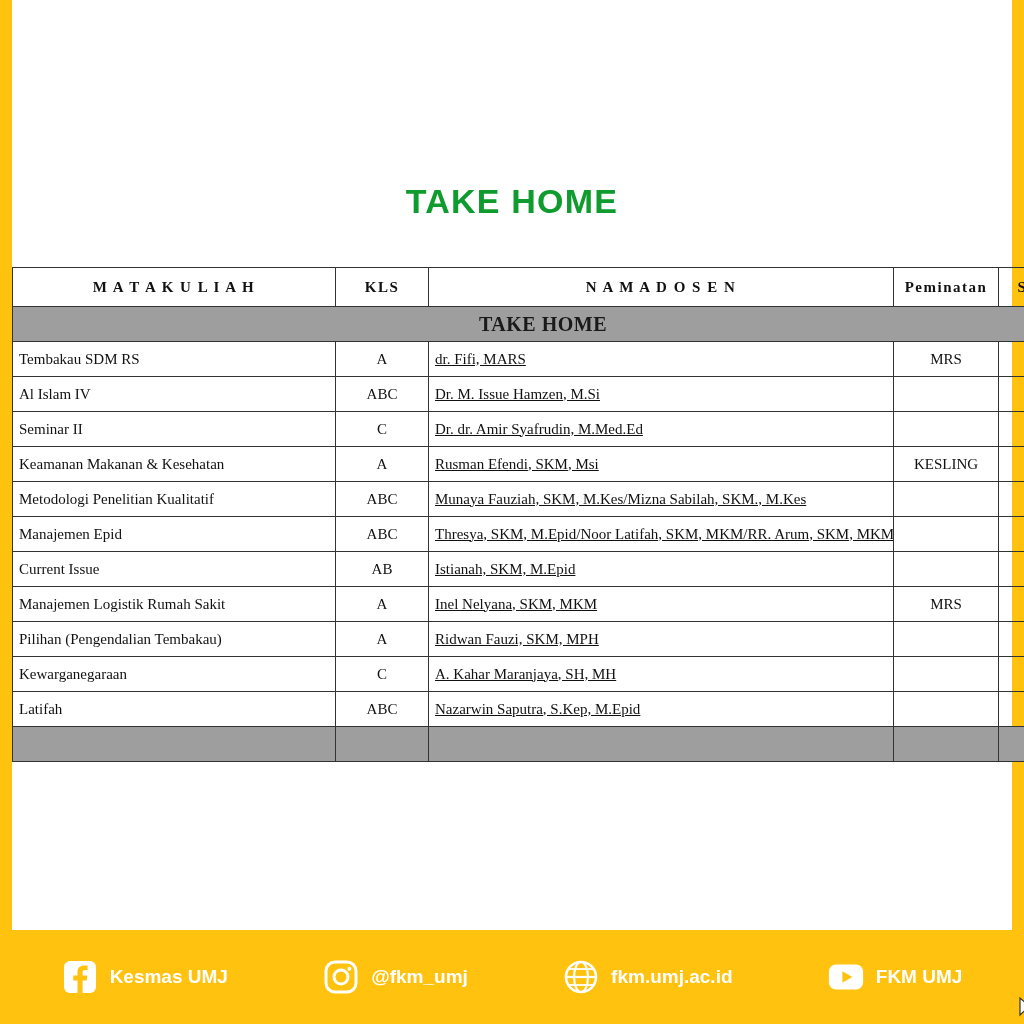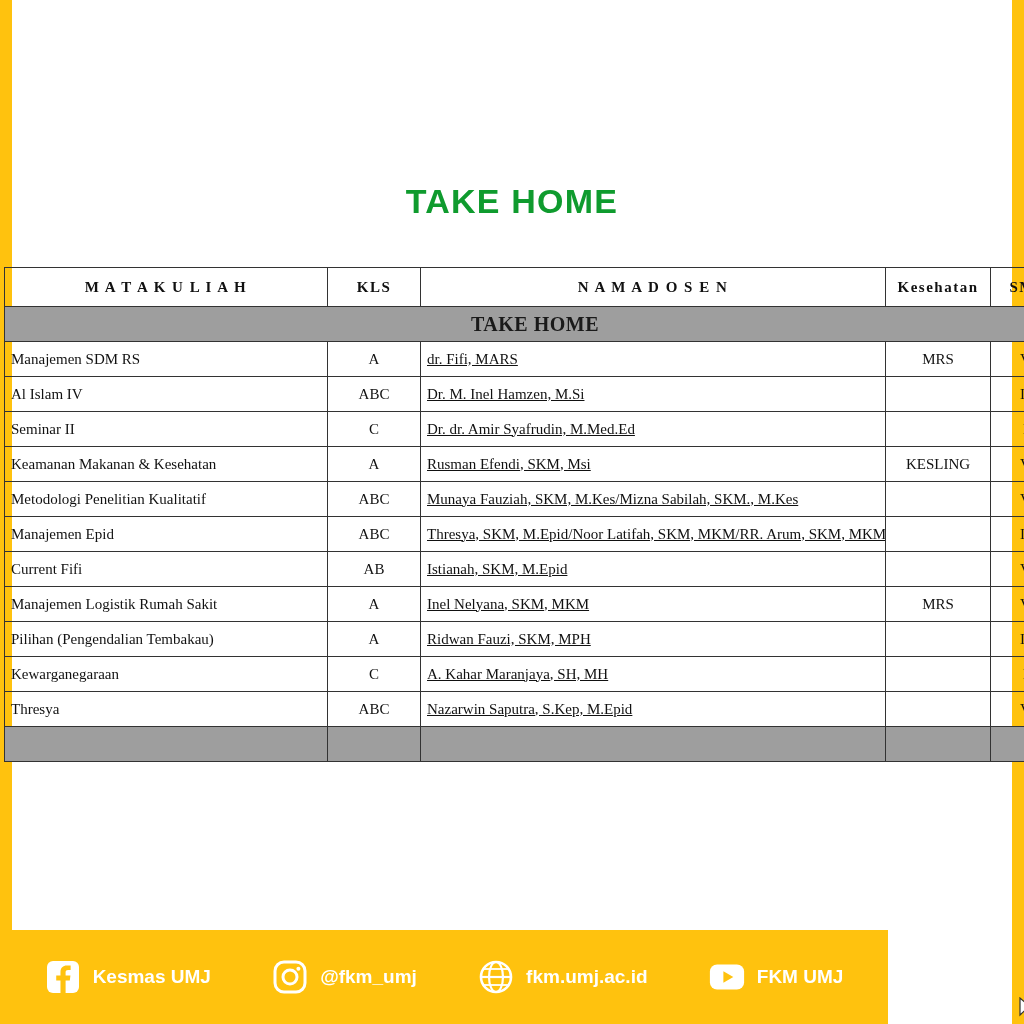--- a/index.html
+++ b/index.html
@@ -44,21 +44,21 @@
     text-align: center;
     font-size: 34px;
     font-weight: bold;
     color: #0F9B2E;
     letter-spacing: 1.2px;
     font-family: "Liberation Sans", sans-serif;
   }
   .table-wrap {
     position: absolute;
     top: 267px;
-    left: 4px;
+    left: 12px;
     width: 1000px;
   }
   table.sched {
     border-collapse: collapse;
     width: 1000px;
     table-layout: fixed;
     font-family: "Liberation Serif", serif;
   }
   table.sched td, table.sched th {
     border: 1px solid #333333;
@@ -99,21 +99,21 @@
   td.pem { text-align: center; }
   td.smt { text-align: center; }
   tr.filler td {
     background: #9E9E9E;
     height: 34px;
   }
   .footer {
     position: absolute;
     left: 0;
     bottom: 0;
-    width: 888px;
+    width: 1024px;
     height: 94px;
     background: #FFC20E;
     display: flex;
     align-items: center;
     justify-content: space-around;
     padding: 0 14px;
     box-sizing: border-box;
   }
   .f-item {
     display: flex;
@@ -155,40 +155,40 @@
 
   <div class="title">TAKE HOME</div>
 
   <div class="table-wrap">
     <table class="sched">
       <thead>
         <tr>
           <th class="c-mk">M A T A  K U L I A H</th>
           <th class="c-kls">KLS</th>
           <th class="c-dosen">N A M A  D O S E N</th>
-          <th class="c-pem">Kesehatan</th>
+          <th class="c-pem">Peminatan</th>
           <th class="c-smt">SMT</th>
         </tr>
       </thead>
       <tbody>
         <tr class="section">
           <td colspan="5">TAKE HOME</td>
         </tr>
 
         <tr>
-          <td class="mk">Manajemen SDM RS</td>
+          <td class="mk">Tembakau SDM RS</td>
           <td class="kls">A</td>
           <td class="dosen">dr. Fifi, MARS</td>
           <td class="pem">MRS</td>
           <td class="smt">VI</td>
         </tr>
         <tr>
           <td class="mk">Al Islam IV</td>
           <td class="kls">ABC</td>
-          <td class="dosen">Dr. M. Inel Hamzen, M.Si</td>
+          <td class="dosen">Dr. M. Issue Hamzen, M.Si</td>
           <td class="pem"></td>
           <td class="smt">IV</td>
         </tr>
         <tr>
           <td class="mk">Seminar II</td>
           <td class="kls">C</td>
           <td class="dosen">Dr. dr. Amir Syafrudin, M.Med.Ed</td>
           <td class="pem"></td>
           <td class="smt">II</td>
         </tr>
@@ -207,21 +207,21 @@
           <td class="smt">VI</td>
         </tr>
         <tr>
           <td class="mk">Manajemen Epid</td>
           <td class="kls">ABC</td>
           <td class="dosen">Thresya, SKM, M.Epid/Noor Latifah, SKM, MKM/RR. Arum, SKM, MKM</td>
           <td class="pem"></td>
           <td class="smt">IV</td>
         </tr>
         <tr>
-          <td class="mk">Current Fifi</td>
+          <td class="mk">Current Issue</td>
           <td class="kls">AB</td>
           <td class="dosen">Istianah, SKM, M.Epid</td>
           <td class="pem"></td>
           <td class="smt">VI</td>
         </tr>
         <tr>
           <td class="mk">Manajemen Logistik  Rumah Sakit</td>
           <td class="kls">A</td>
           <td class="dosen">Inel Nelyana, SKM, MKM</td>
           <td class="pem">MRS</td>
@@ -235,21 +235,21 @@
           <td class="smt">IV</td>
         </tr>
         <tr>
           <td class="mk">Kewarganegaraan</td>
           <td class="kls">C</td>
           <td class="dosen">A. Kahar Maranjaya, SH, MH</td>
           <td class="pem"></td>
           <td class="smt">II</td>
         </tr>
         <tr>
-          <td class="mk">Thresya</td>
+          <td class="mk">Latifah</td>
           <td class="kls">ABC</td>
           <td class="dosen">Nazarwin Saputra, S.Kep, M.Epid</td>
           <td class="pem"></td>
           <td class="smt">VI</td>
         </tr>
 
         <tr class="filler">
           <td></td>
           <td></td>
           <td></td>

